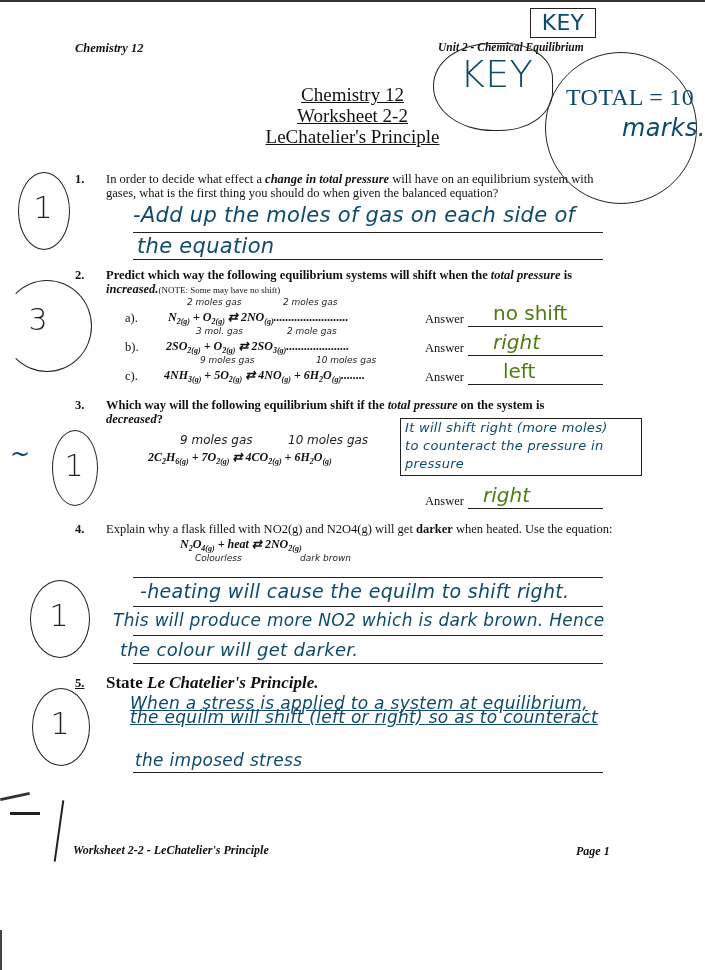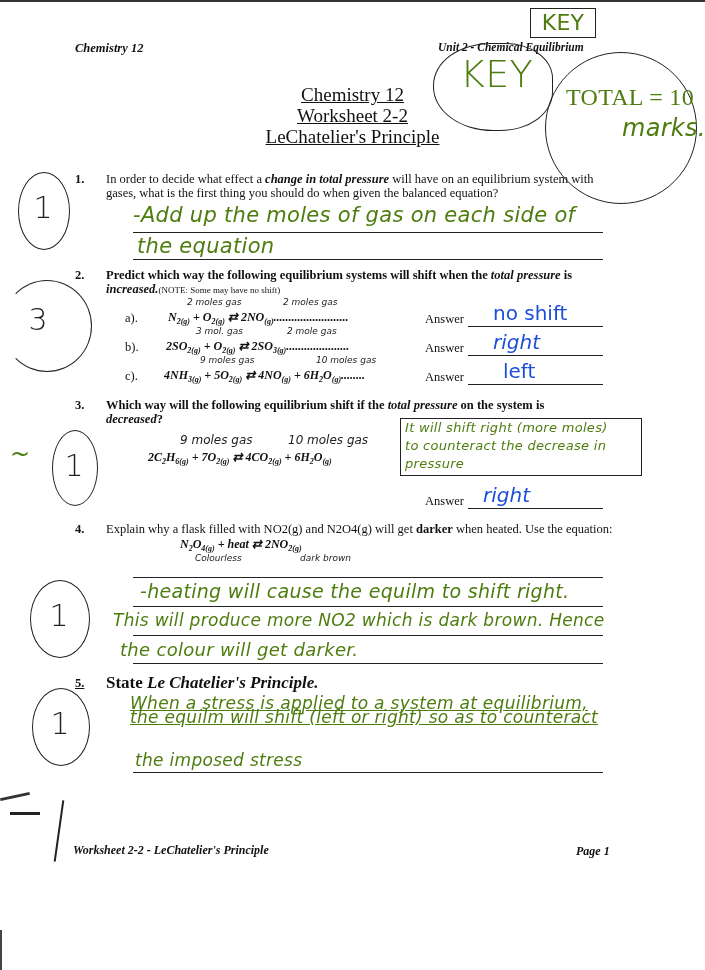--- a/index.html
+++ b/index.html
@@ -1,29 +1,29 @@
 <!DOCTYPE html>
 <html><head>
 <meta charset="utf-8">
 <style>
   html, body { margin: 0; padding: 0; }
   body { width: 705px; height: 970px; background: #ffffff; position: relative; overflow: hidden; color: #111; font-family: "Liberation Serif", serif; }
   .abs { position: absolute; }
-  .hand { font-family: "DejaVu Sans", sans-serif; font-style: italic; color: #4d7c0f; letter-spacing: 0.3px; }
+  .hand { font-family: "DejaVu Sans", sans-serif; font-style: italic; color: #0c4a6e; letter-spacing: 0.3px; }
   .hdr { font-weight: bold; font-style: italic; font-size: 12.5px; }
   .title { left: 0; width: 705px; text-align: center; font-size: 19px; line-height: 20px; text-decoration: underline; }
   .qnum { font-size: 12.5px; font-weight: bold; }
   .qtext { font-size: 12.5px; line-height: 14px; }
   .rule { position: absolute; height: 0; border-top: 1.3px solid #222; }
   .circle { position: absolute; border: 1.5px solid #222; border-radius: 50%; }
   .score { position: absolute; font-family: "DejaVu Sans", sans-serif; font-size: 30px; font-weight: 300; color: #222; text-align: center; }
   .eq { font-style: italic; font-weight: bold; font-size: 12px; }
   .note { font-family: "DejaVu Sans", sans-serif; font-style: italic; font-size: 9px; color: #222; }
   .ans-label { font-size: 12.5px; }
-  .ans { font-family: "DejaVu Sans", sans-serif; font-size: 20px; font-style: italic; color: #1d4ed8; }
+  .ans { font-family: "DejaVu Sans", sans-serif; font-size: 20px; font-style: italic; color: #4d7c0f; }
   .box { position: absolute; border: 1.3px solid #222; }
   sub { font-size: 8px; }
 </style>
 </head>
 <body>
 
 <div class="abs" style="left:0;top:0;width:705px;height:2px;background:#333;"></div>
 
 <div class="abs hdr" style="left:75px;top:41px;">Chemistry 12</div>
 <div class="abs hdr" style="left:438px;top:41px;font-size:11.5px;">Unit 2 - Chemical Equilibrium</div>
@@ -87,21 +87,21 @@
   <span>Which way will the following equilibrium shift if the </span><i>total pressure</i><span> on the system is </span><br><i>decreased</i><span>?</span>
 </div>
 <div class="abs hand" style="left:10px;top:440px;font-size:24px;font-style:normal;">~</div>
 <div class="circle" style="left:52px;top:430px;width:44px;height:74px;"></div>
 <div class="score" style="left:52px;top:448px;width:44px;">1</div>
 <div class="abs note" style="left:180px;top:433px;font-size:12px;">9 moles gas</div>
 <div class="abs note" style="left:288px;top:433px;font-size:12px;">10 moles gas</div>
 <div class="abs eq" style="left:148px;top:450px;">2C<sub>2</sub>H<sub>6(g)</sub> + 7O<sub>2(g)</sub> ⇄ 4CO<sub>2(g)</sub> + 6H<sub>2</sub>O<sub>(g)</sub></div>
 <div class="box" style="left:400px;top:418px;width:240px;height:56px;"></div>
 <div class="abs hand" style="left:405px;top:420px;font-size:13px;">It will shift right (more moles)</div>
-<div class="abs hand" style="left:405px;top:438px;font-size:13px;">to counteract the decrease in</div>
+<div class="abs hand" style="left:405px;top:438px;font-size:13px;">to counteract the pressure in</div>
 <div class="abs hand" style="left:405px;top:456px;font-size:13px;">pressure</div>
 <div class="abs ans-label" style="left:425px;top:494px;">Answer</div>
 <div class="abs ans" style="left:483px;top:483px;">right</div>
 <div class="rule" style="left:468px;top:508px;width:135px;"></div>
 
 <div class="abs qnum" style="left:75px;top:522px;">4.</div>
 <div class="abs qtext" style="left:106px;top:522px;width:510px;">
   <span>Explain why a flask filled with NO2(g) and N2O4(g) will get </span><b>darker</b><span> when heated. Use the equation:</span>
 </div>
 <div class="abs eq" style="left:180px;top:537px;">N<sub>2</sub>O<sub>4(g)</sub> + heat ⇄ 2NO<sub>2(g)</sub></div>

